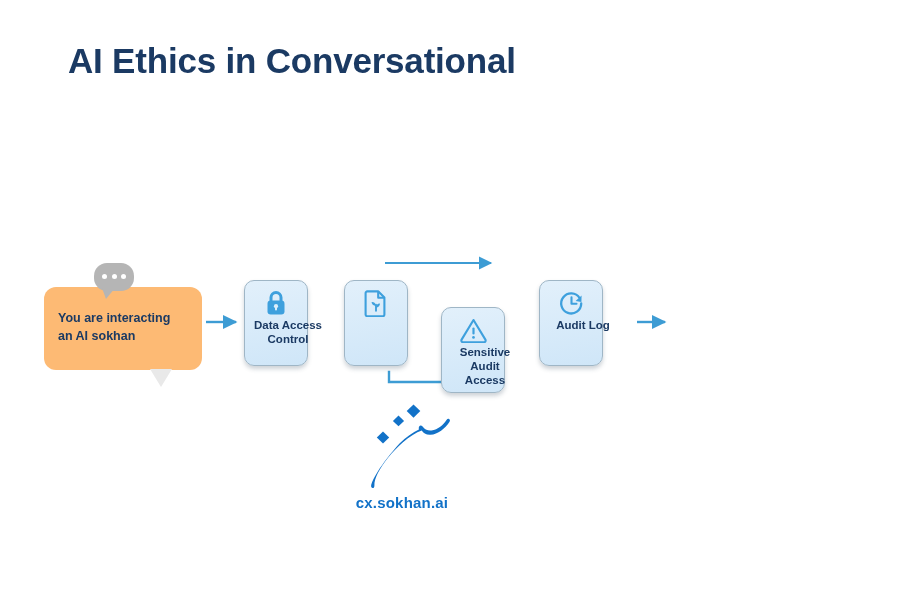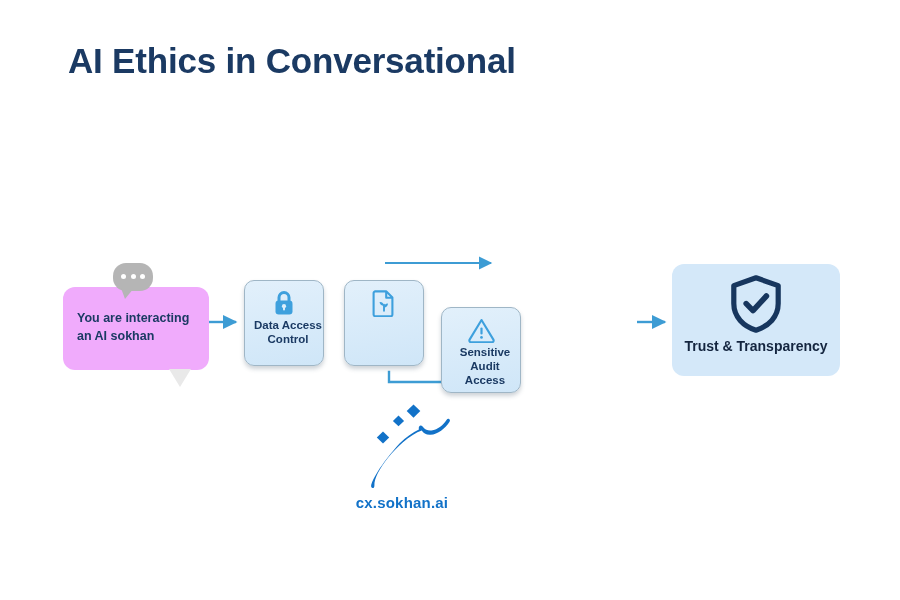--- a/index.html
+++ b/index.html
@@ -37,25 +37,25 @@
     position: absolute;
     left: 0;
     top: 0;
     width: 900px;
     height: 600px;
   }
 
   
   #speech-bubble {
     position: absolute;
-    left: 63px;
+    left: 44px;
     top: 287px;
-    width: 146px;
+    width: 158px;
     height: 83px;
-    background: #f0abfc;
+    background: #fdba74;
     border-radius: 12px;
   }
   #speech-bubble-text {
     position: absolute;
     left: 14px;
     top: 22px;
     width: 124px;
     color: #1b3a63;
     font-size: 12.5px;
     font-weight: bold;
@@ -103,21 +103,21 @@
     width: 5px;
     height: 5px;
     border-radius: 50%;
     background: #ffffff;
   }
 
   
   .card {
     position: absolute;
     top: 280px;
-    width: 80px;
+    width: 64px;
     height: 86px;
     background: linear-gradient(170deg, #e2f0fb 0%, #cfe6f8 100%);
     border: 1px solid #9fb6c6;
     border-radius: 10px;
     box-shadow: 0 3px 4px rgba(60,80,100,0.25);
     box-sizing: border-box;
   }
   .card-icon {
     position: absolute;
     left: 0;
@@ -284,30 +284,33 @@
         <circle cx="14.5" cy="20.4" r="1.35" fill="#3ea0dd"></circle>
       </svg>
     </div>
     <div class="card-label">
       <div>Sensitive</div>
       <div>Audit</div>
       <div>Access</div>
     </div>
   </div>
 
-
-  <div id="trust-card">
-    <div id="trust-icon">
-      <svg width="52" height="58" viewBox="0 0 52 58" xmlns="http://www.w3.org/2000/svg">
-        <path d="M26 2.8 L48.2 10.6 v18.0 c0 13.4 -9.6 22.6 -22.2 26.6 C13.4 51.2 3.8 42.0 3.8 28.6 v-18.0 z" fill="none" stroke="#17365e" stroke-width="5.2" stroke-linejoin="round"></path>
-        <path d="M16.2 28.6 L23.0 35.6 L36.4 21.0" fill="none" stroke="#17365e" stroke-width="5.6" stroke-linecap="round" stroke-linejoin="round"></path>
+  <div class="card" id="card-3">
+    <div class="card-icon">
+      <svg width="27" height="27" viewBox="0 0 27 27" xmlns="http://www.w3.org/2000/svg">
+        <path d="M21.6 8.0 A10 10 0 1 0 23.2 13.5" fill="none" stroke="#3ea0dd" stroke-width="2.3" stroke-linecap="round"></path>
+        <path d="M23.6 5.6 L23.4 12.0 L17.6 11.0 Z" fill="#3ea0dd"></path>
+        <path d="M13.5 7.4 v6.4 h5.0" fill="none" stroke="#3ea0dd" stroke-width="2.1" stroke-linecap="round" stroke-linejoin="round"></path>
       </svg>
     </div>
-    <div id="trust-label">Trust &amp; Transparency</div>
-  </div>
+    <div class="card-label">
+      <div>Audit Log</div>
+    </div>
+  </div>
+
 
 </div>
 
 <div id="logo-block">
   <svg id="logo-mark" width="104" height="92" viewBox="0 0 104 92" xmlns="http://www.w3.org/2000/svg">
     <g fill="#1272c8">
       <path d="M96.5 22.0 c-3.0 5.0 -8.6 9.6 -15.0 10.4 c-3.4 0.4 -6.0 -0.6 -7.8 -2.6
                c-1.0 -1.1 -1.8 -2.4 -3.2 -2.2 c-1.6 0.3 -2.0 2.2 -1.6 3.8
                c-6.0 3.0 -13.0 7.6 -19.4 14.2 C41.0 55.0 33.0 65.4 27.5 74.0
                c-3.2 5.0 -5.4 9.4 -6.2 12.6 c-0.5 2.0 0.0 3.2 1.1 3.4

